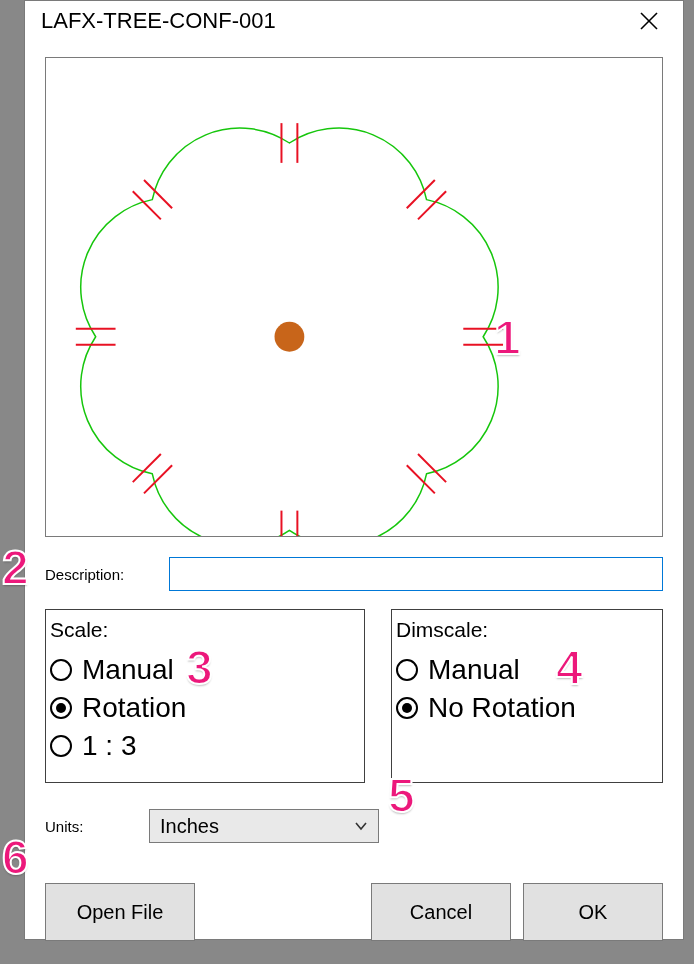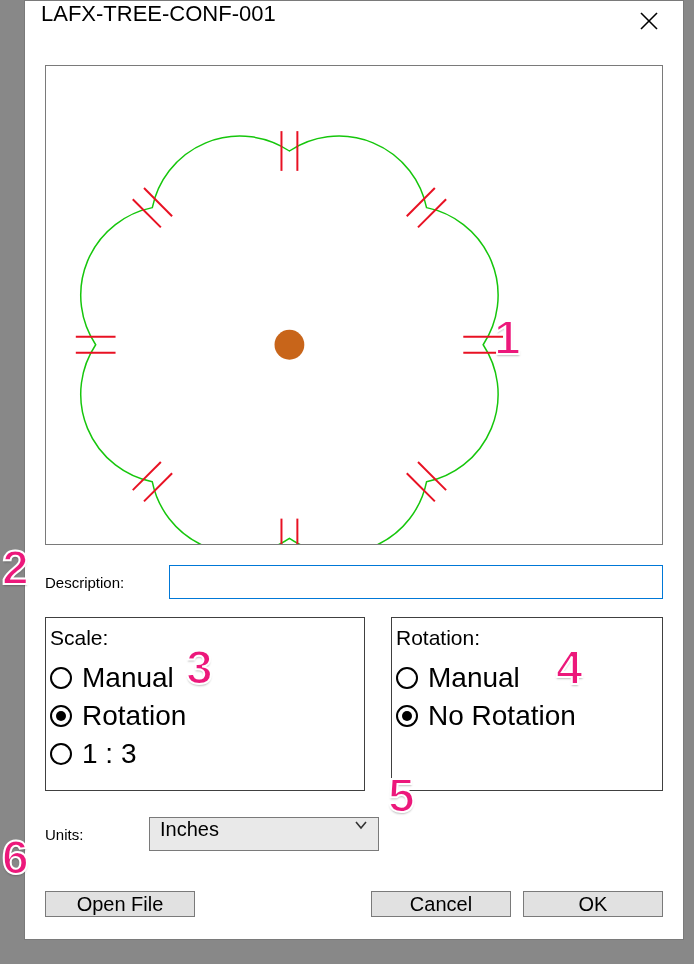--- a/index.html
+++ b/index.html
@@ -19,21 +19,21 @@
     width: 660px;
     height: 940px;
     background: #fff;
     border: 1px solid #7a7a7a;
     display: flex;
     flex-direction: column;
   }
   .titlebar {
     height: 48px;
     display: flex;
-    align-items: flex-start;
+    align-items: center;
     padding: 0 14px 0 16px;
     font-size: 22px;
     color: #000;
     gap: 17px;
   }
   .titlebar .title-text { flex: 1; }
   .close-btn {
     width: 40px;
     height: 40px;
     display: flex;
@@ -127,39 +127,40 @@
     display: flex;
     align-items: center;
     margin-top: 26px;
   }
   .select {
     width: 230px;
     height: 34px;
     border: 1px solid #7a7a7a;
     background: #e9e9e9;
     display: flex;
+    align-items: center;
     padding: 0 10px;
     font-size: 20px;
     cursor: pointer;
     position: relative;
   }
   .select .sel-text { flex: 1; }
   .select .chev {
     width: 14px;
     height: 14px;
   }
   .button-row {
     display: flex;
     margin-top: 40px;
     gap: 12px;
   }
   .button-row .spacer { flex: 1; }
   .btn {
     min-width: 140px;
-    height: 26px;
+    height: 58px;
     border: 1px solid #7a7a7a;
     background: #e1e1e1;
     font-size: 20px;
     display: flex;
     align-items: center;
     justify-content: center;
     cursor: pointer;
   }
   .btn.open { min-width: 150px; }
   
@@ -268,21 +269,21 @@
           <span class="radio checked"></span>
           <span class="radio-label">Rotation</span>
         </div>
         <div class="radio-row">
           <span class="radio"></span>
           <span class="radio-label">1 : 3</span>
         </div>
       </div>
 
       <div class="group rotation">
-        <div class="group-title">Rotation:</div>
+        <div class="group-title">Dimscale:</div>
         <div class="radio-row">
           <span class="radio"></span>
           <span class="radio-label">Manual</span>
         </div>
         <div class="radio-row">
           <span class="radio checked"></span>
           <span class="radio-label">No Rotation</span>
         </div>
       </div>
 

